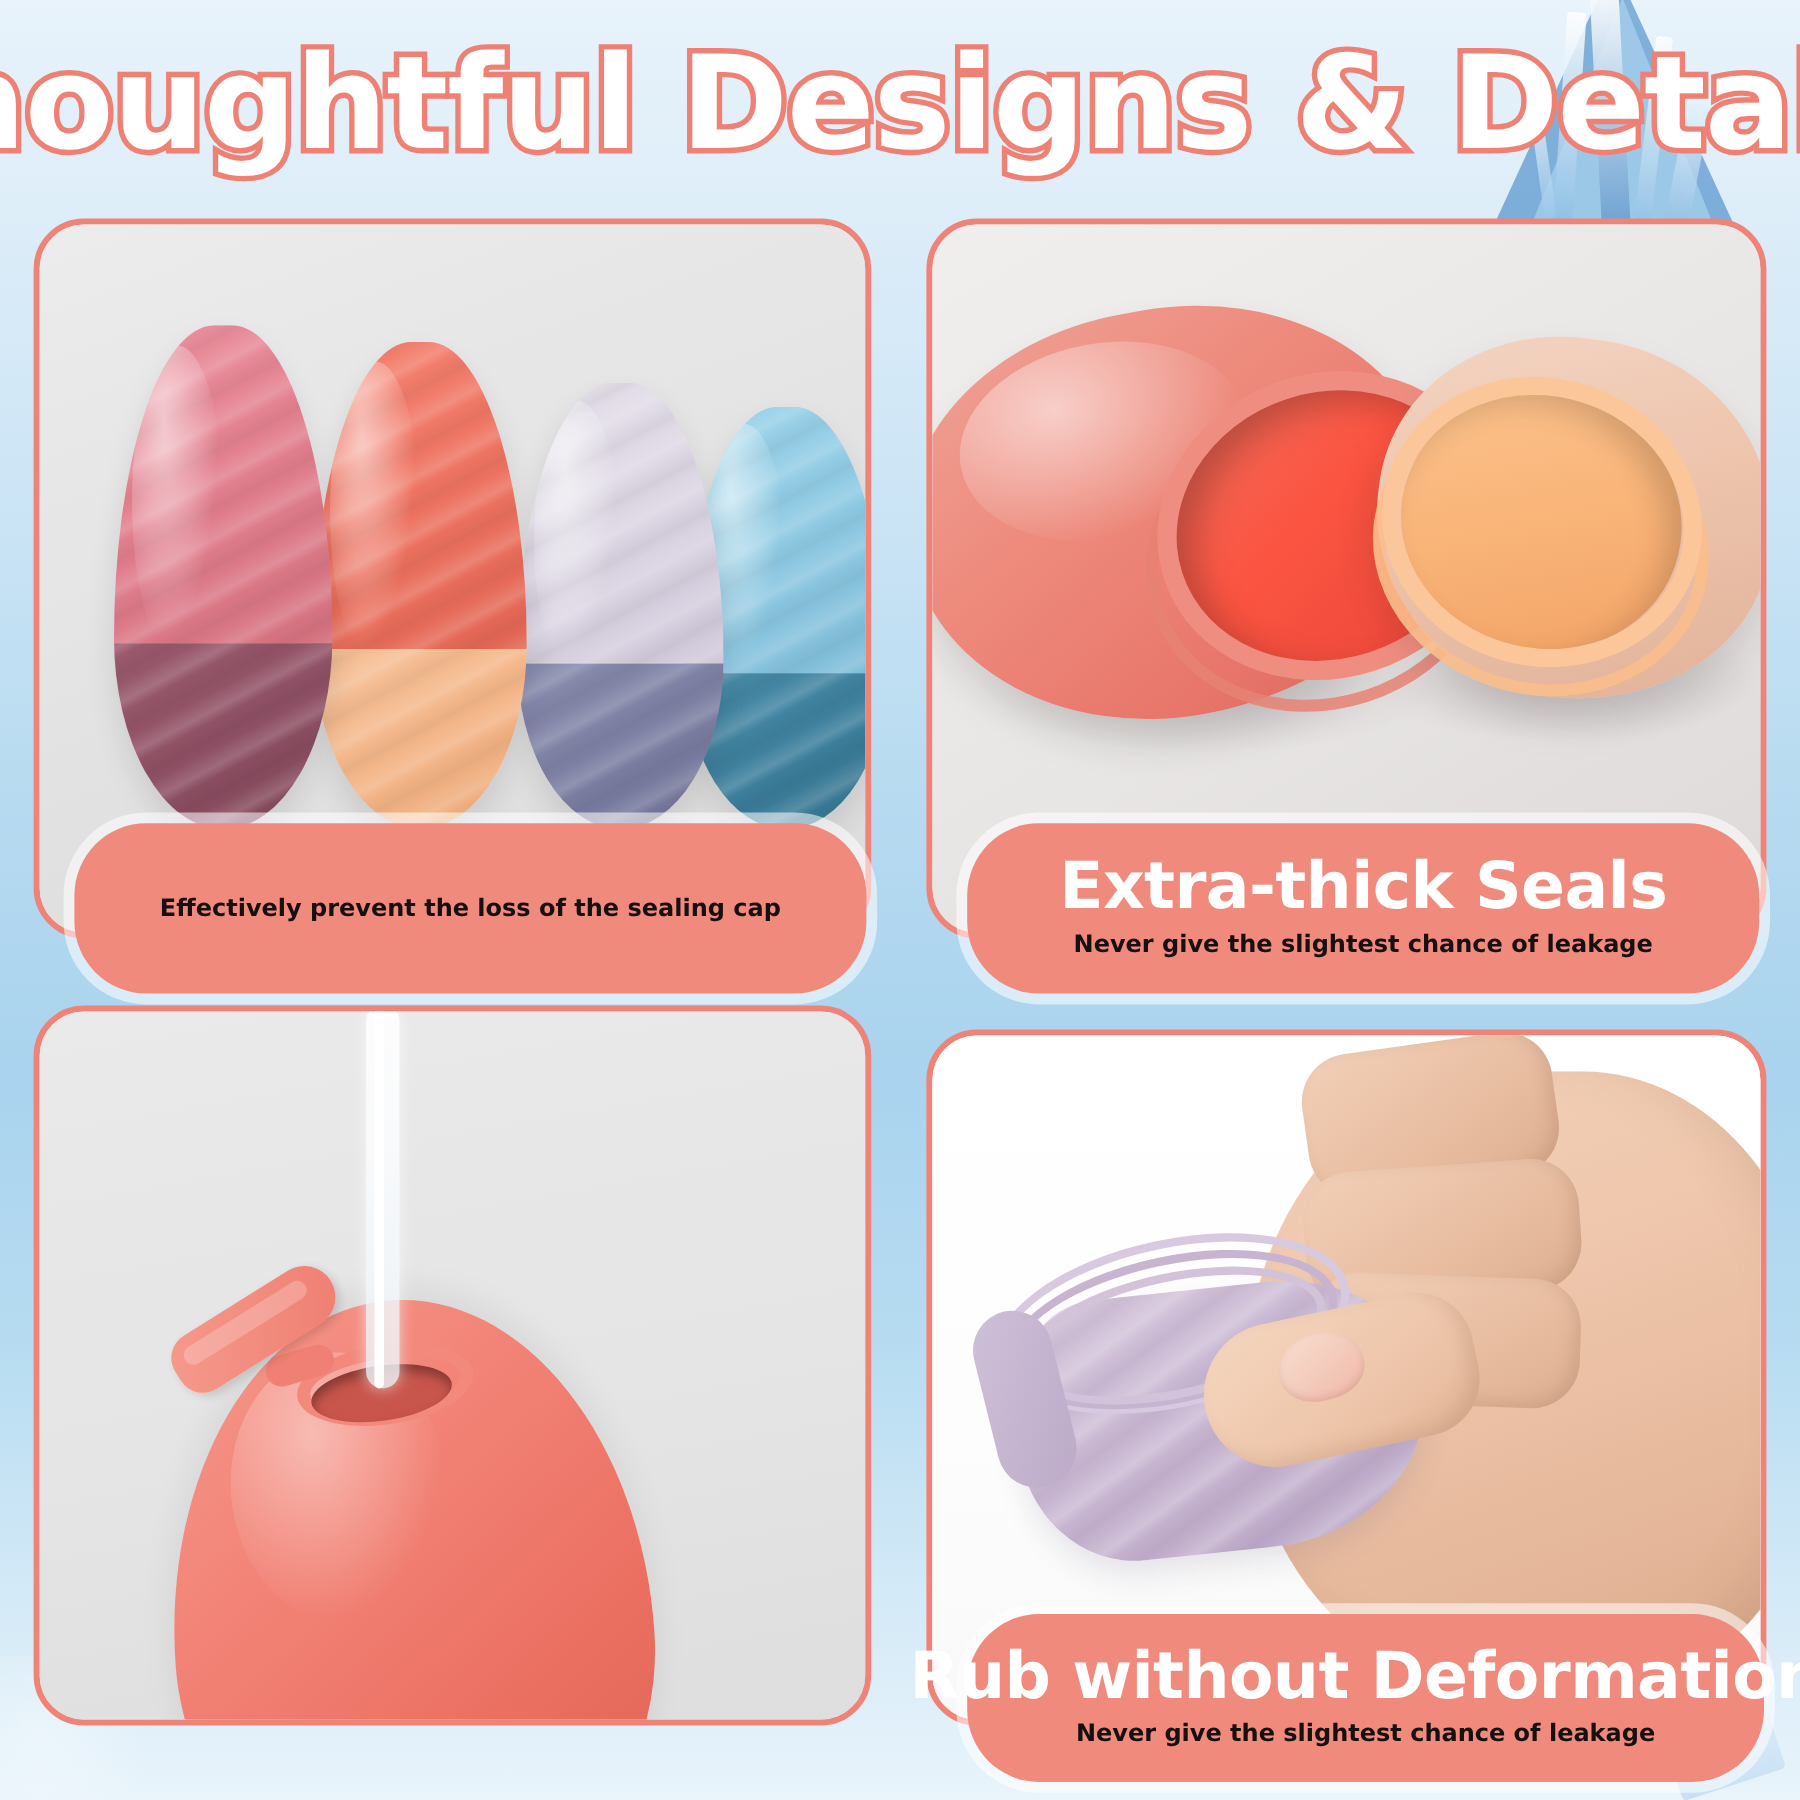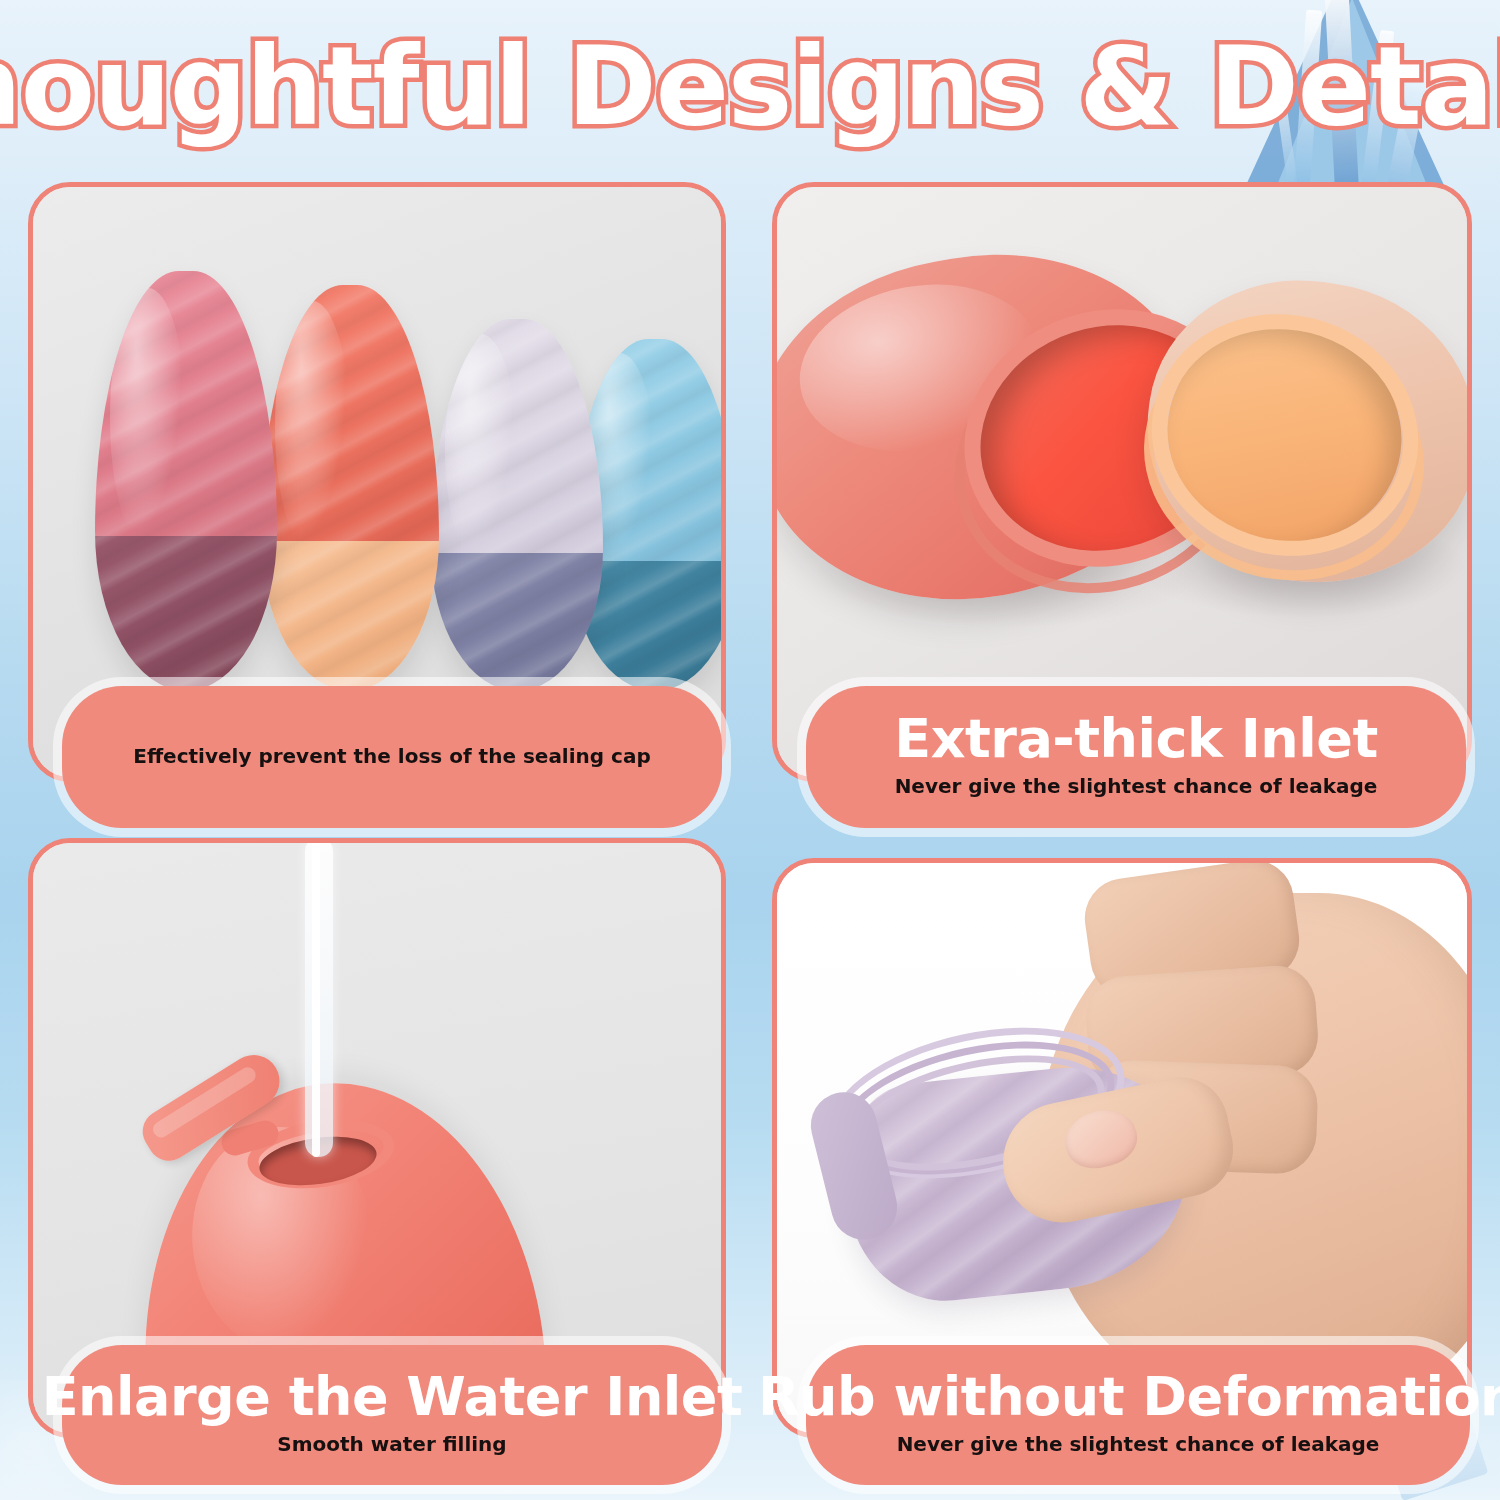--- a/index.html
+++ b/index.html
@@ -502,41 +502,37 @@
       <div class="seal-ring s2-left-rim"></div>
 
       <div class="seal-body s2-right"></div>
       <div class="seal-ring s2-right-rim2"></div>
       <div class="seal-mouth s2-right-mouth"></div>
       <div class="seal-ring s2-right-rim"></div>
     </div>
   </div>
 
   <div class="caption cap-tr">
-    <div class="c-title">Extra-thick Inlet</div>
+    <div class="c-title">Extra-thick Seals</div>
     <div class="c-sub">Never give the slightest chance of leakage</div>
   </div>
 
   <div class="card card-bl">
     <div class="card-photo p3">
       <div class="p3-bottle">
         <div class="gl"></div>
       </div>
       <div class="p3-cap-link"></div>
       <div class="p3-inlet-lip"></div>
       <div class="p3-inlet"></div>
       <div class="p3-cap"></div>
       <div class="p3-stream"></div>
     </div>
   </div>
 
-  <div class="caption cap-bl">
-    <div class="c-title">Enlarge the Water Inlet</div>
-    <div class="c-sub">Smooth water filling</div>
-  </div>
 
   <div class="card card-br">
     <div class="card-photo p4">
       <div class="hand"></div>
       <div class="finger f1"></div>
       <div class="finger f2"></div>
       <div class="finger f3"></div>
 
       <div class="squeezed">
         <div class="sq-body">

